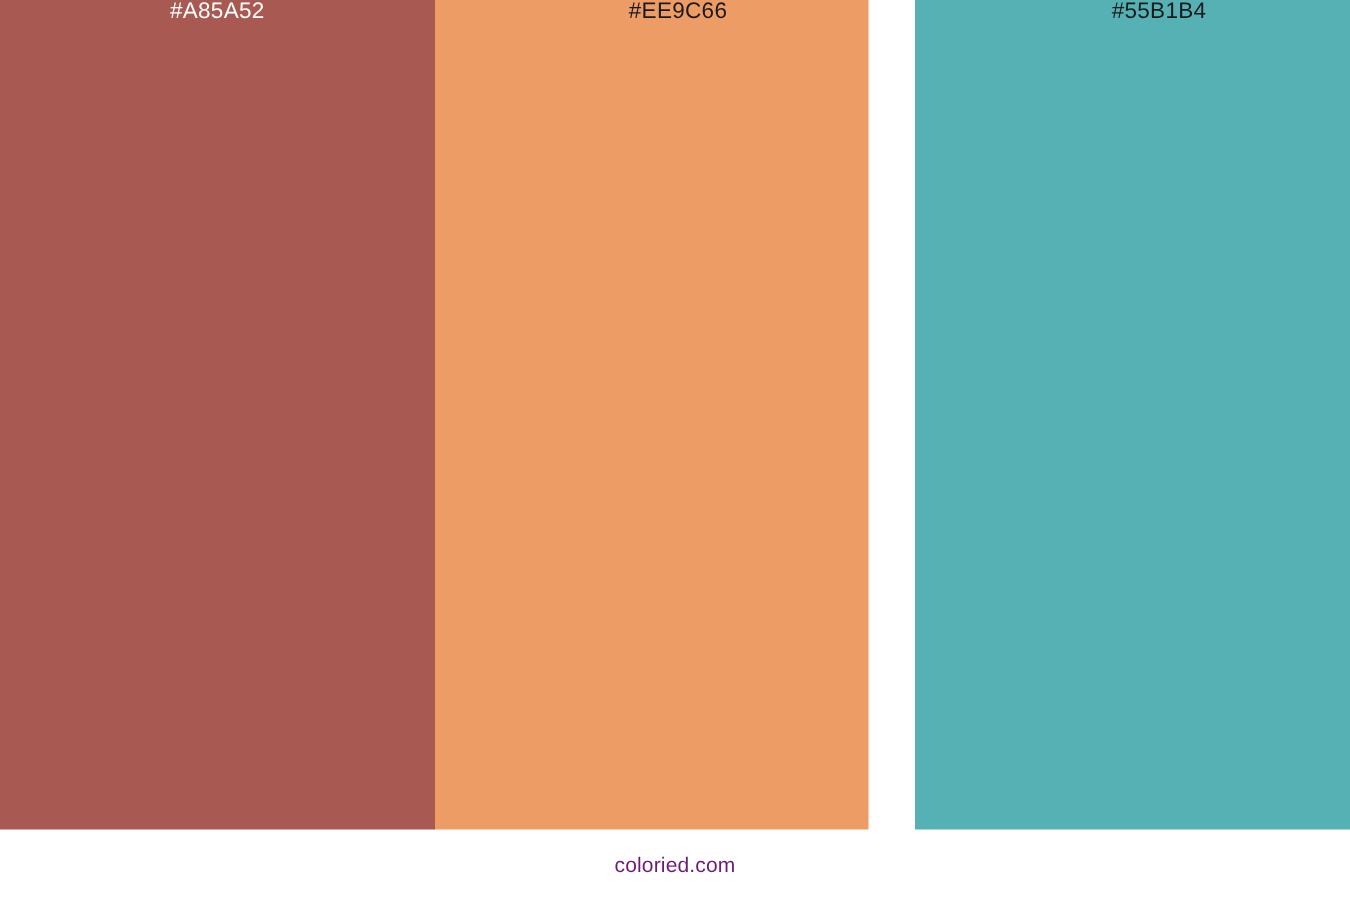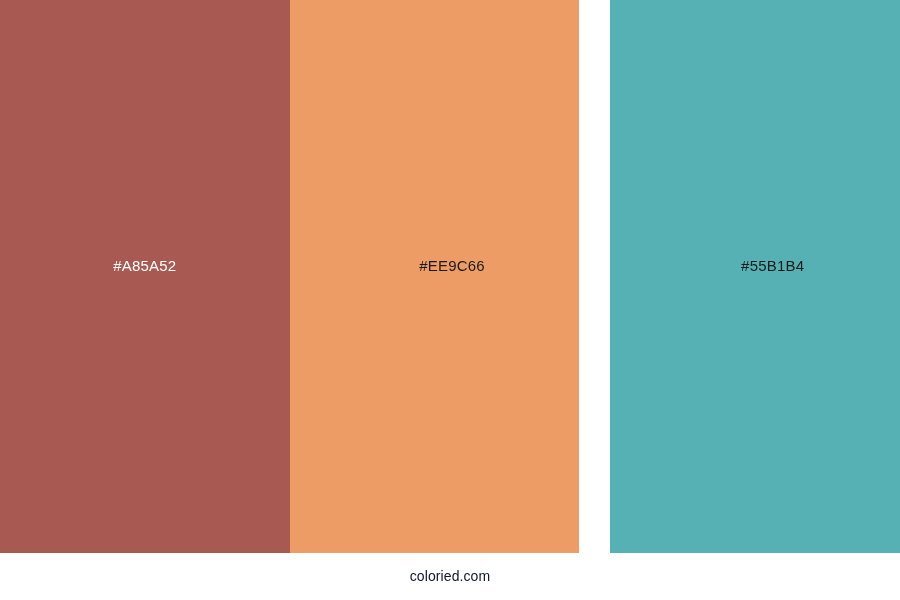--- a/index.html
+++ b/index.html
@@ -31,21 +31,21 @@
     height: 553px;
     flex: 0 0 553px;
   }
 
   .swatch {
     flex: 1 1 180px;
     width: 180px;
     height: 553px;
     position: relative;
     display: flex;
-    align-items: center;
+    align-items: flex-start;
     justify-content: center;
     box-sizing: border-box;
   }
 
   .swatch-label {
     display: block;
     width: 100%;
     text-align: center;
     font-size: 15px;
     line-height: 1;
@@ -64,21 +64,21 @@
     width: 900px;
     background: #ffffff;
     display: flex;
     align-items: center;
     justify-content: center;
   }
 
   .footer-credit {
     font-size: 14px;
     line-height: 1;
-    color: #0f172a;
+    color: #701a75;
     font-family: "Liberation Sans", "DejaVu Sans", sans-serif;
     letter-spacing: 0.1px;
     padding-bottom: 2px;
     user-select: none;
   }
 </style>
 </head>
 <body style="background: rgb(255, 255, 255);">
 
 <div class="palette-page">

